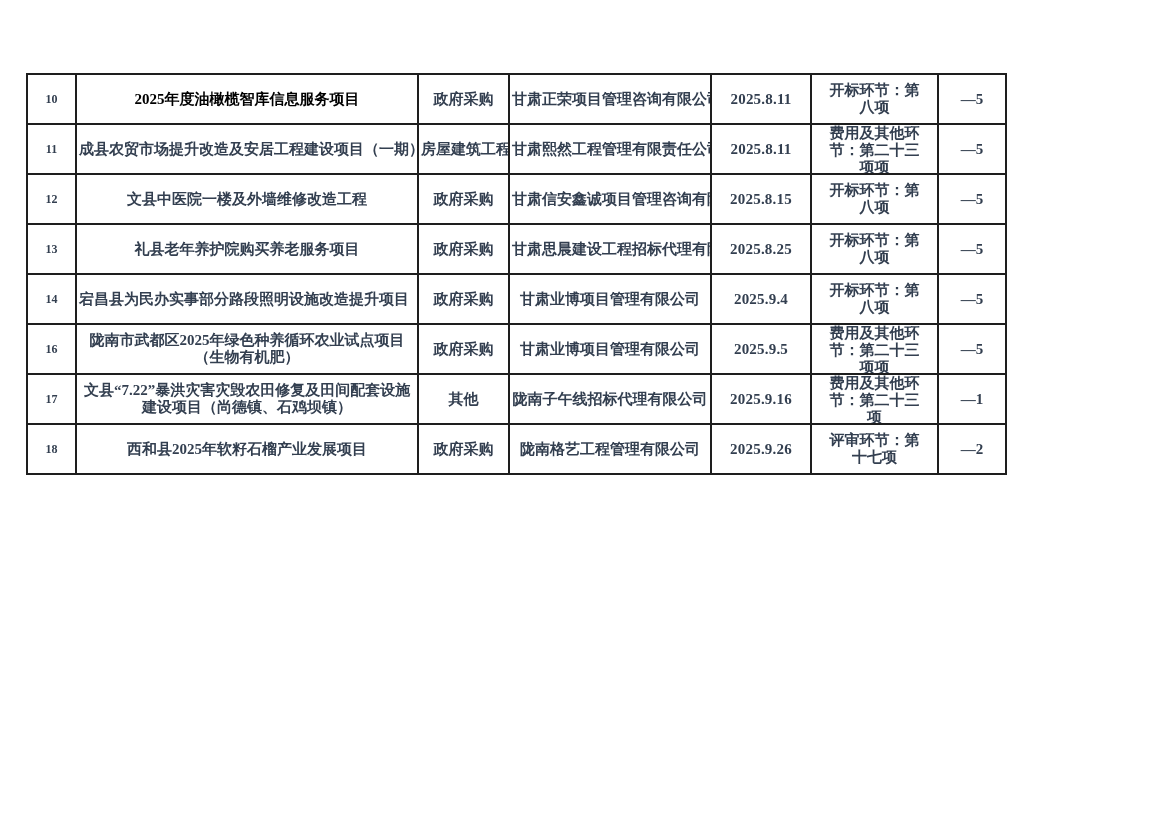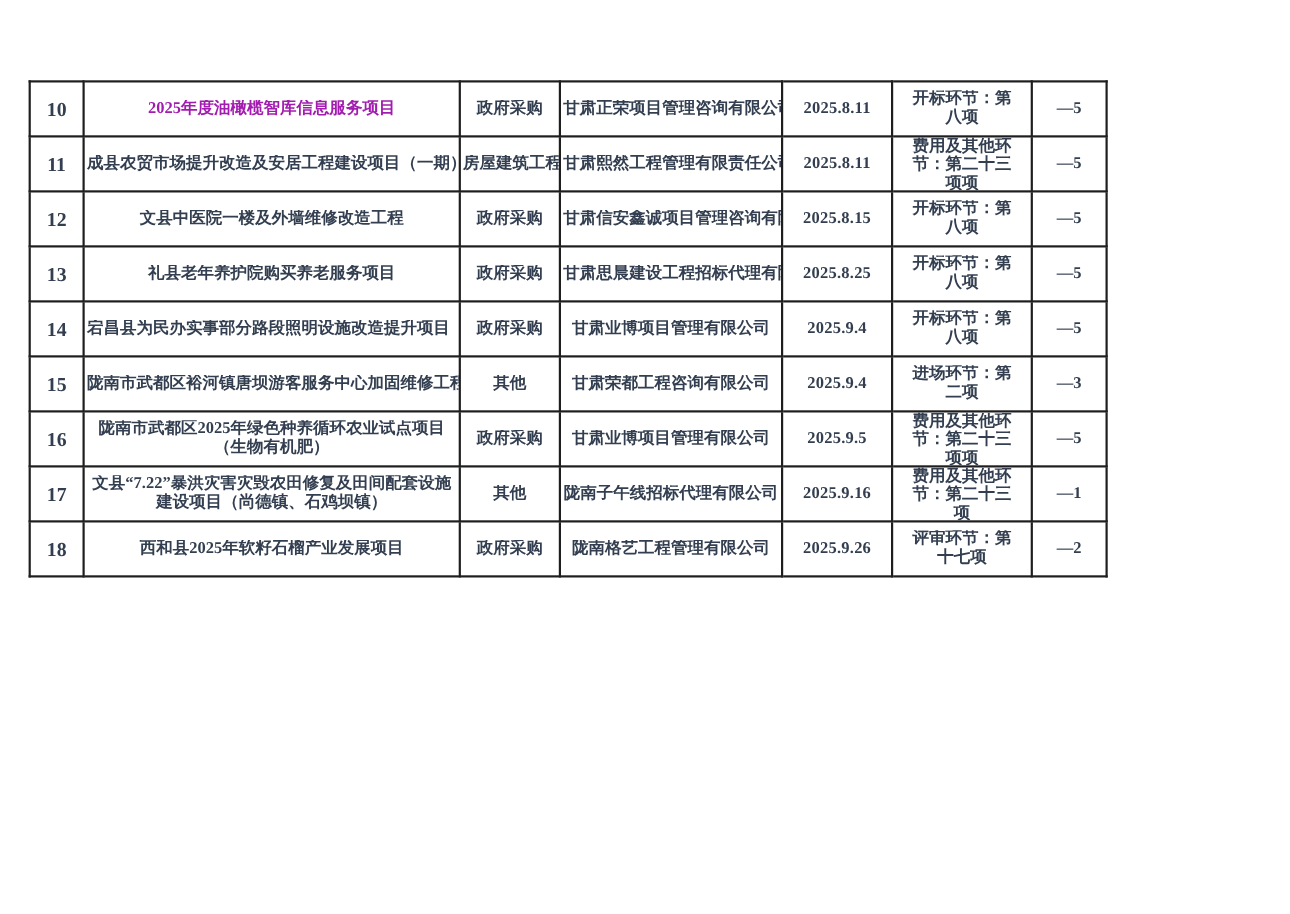--- a/index.html
+++ b/index.html
@@ -40,21 +40,21 @@
     overflow:hidden;
     max-height:48px;
     line-height:17px;
     padding:0 2px;
   }
   .nw{white-space:nowrap;}
   td.project .cw{padding:0 2px;}
   td.project .cw.wrap{white-space:normal;}
   td.stage .cw{white-space:normal;padding:0 11px;line-height:17px;}
   td.no .cw,td.date .cw,td.value .cw{white-space:nowrap;}
-  td.no{font-size:18px;}
+  td.no{font-size:12px;}
   td.date{font-size:15px;letter-spacing:0.2px;margin-top:20px;}
   td.value{font-size:15px;}
 </style>
 </head>
 <body style="background: rgb(255, 255, 255);">
 
 <table class="audit">
   <colgroup>
     <col class="c-no">
     <col class="c-project">
@@ -62,21 +62,21 @@
     <col class="c-agency">
     <col class="c-date">
     <col class="c-stage">
     <col class="c-value">
   </colgroup>
   <tbody>
       <tr class="row">
     <td class="no" style="color: rgb(51, 63, 80); border-color: rgb(30, 30, 30);">
       <div class="cw nw">10</div>
     </td>
-    <td class="project" style="color: #a21caf; border-color: rgb(30, 30, 30);">
+    <td class="project" style="color: #000000; border-color: rgb(30, 30, 30);">
       <div class="cw nw">2025年度油橄榄智库信息服务项目</div>
     </td>
     <td class="type" style="color: rgb(51, 63, 80); border-color: rgb(30, 30, 30);">
       <div class="cw nw">政府采购</div>
     </td>
     <td class="agency" style="color: rgb(51, 63, 80); border-color: rgb(30, 30, 30);">
       <div class="cw nw">甘肃正荣项目管理咨询有限公司</div>
     </td>
     <td class="date" style="color: rgb(51, 63, 80); border-color: rgb(30, 30, 30);">
       <div class="cw">2025.8.11</div>
@@ -171,43 +171,20 @@
       <div class="cw nw">甘肃业博项目管理有限公司</div>
     </td>
     <td class="date" style="color: rgb(51, 63, 80); border-color: rgb(30, 30, 30);">
       <div class="cw">2025.9.4</div>
     </td>
     <td class="stage" style="color: rgb(51, 63, 80); border-color: rgb(30, 30, 30);">
       <div class="cw">开标环节：第八项</div>
     </td>
     <td class="value" style="color: rgb(51, 63, 80); border-color: rgb(30, 30, 30);">
       <div class="cw">—5</div>
-    </td>
-  </tr>
-      <tr class="row">
-    <td class="no" style="color: rgb(51, 63, 80); border-color: rgb(30, 30, 30);">
-      <div class="cw nw">15</div>
-    </td>
-    <td class="project" style="color: rgb(51, 63, 80); border-color: rgb(30, 30, 30);">
-      <div class="cw nw">陇南市武都区裕河镇唐坝游客服务中心加固维修工程</div>
-    </td>
-    <td class="type" style="color: rgb(51, 63, 80); border-color: rgb(30, 30, 30);">
-      <div class="cw nw">其他</div>
-    </td>
-    <td class="agency" style="color: rgb(51, 63, 80); border-color: rgb(30, 30, 30);">
-      <div class="cw nw">甘肃荣都工程咨询有限公司</div>
-    </td>
-    <td class="date" style="color: rgb(51, 63, 80); border-color: rgb(30, 30, 30);">
-      <div class="cw">2025.9.4</div>
-    </td>
-    <td class="stage" style="color: rgb(51, 63, 80); border-color: rgb(30, 30, 30);">
-      <div class="cw">进场环节：第二项</div>
-    </td>
-    <td class="value" style="color: rgb(51, 63, 80); border-color: rgb(30, 30, 30);">
-      <div class="cw">—3</div>
     </td>
   </tr>
       <tr class="row">
     <td class="no" style="color: rgb(51, 63, 80); border-color: rgb(30, 30, 30);">
       <div class="cw nw">16</div>
     </td>
     <td class="project" style="color: rgb(51, 63, 80); border-color: rgb(30, 30, 30);">
       <div class="cw wrap">陇南市武都区2025年绿色种养循环农业试点项目（生物有机肥）</div>
     </td>
     <td class="type" style="color: rgb(51, 63, 80); border-color: rgb(30, 30, 30);">

